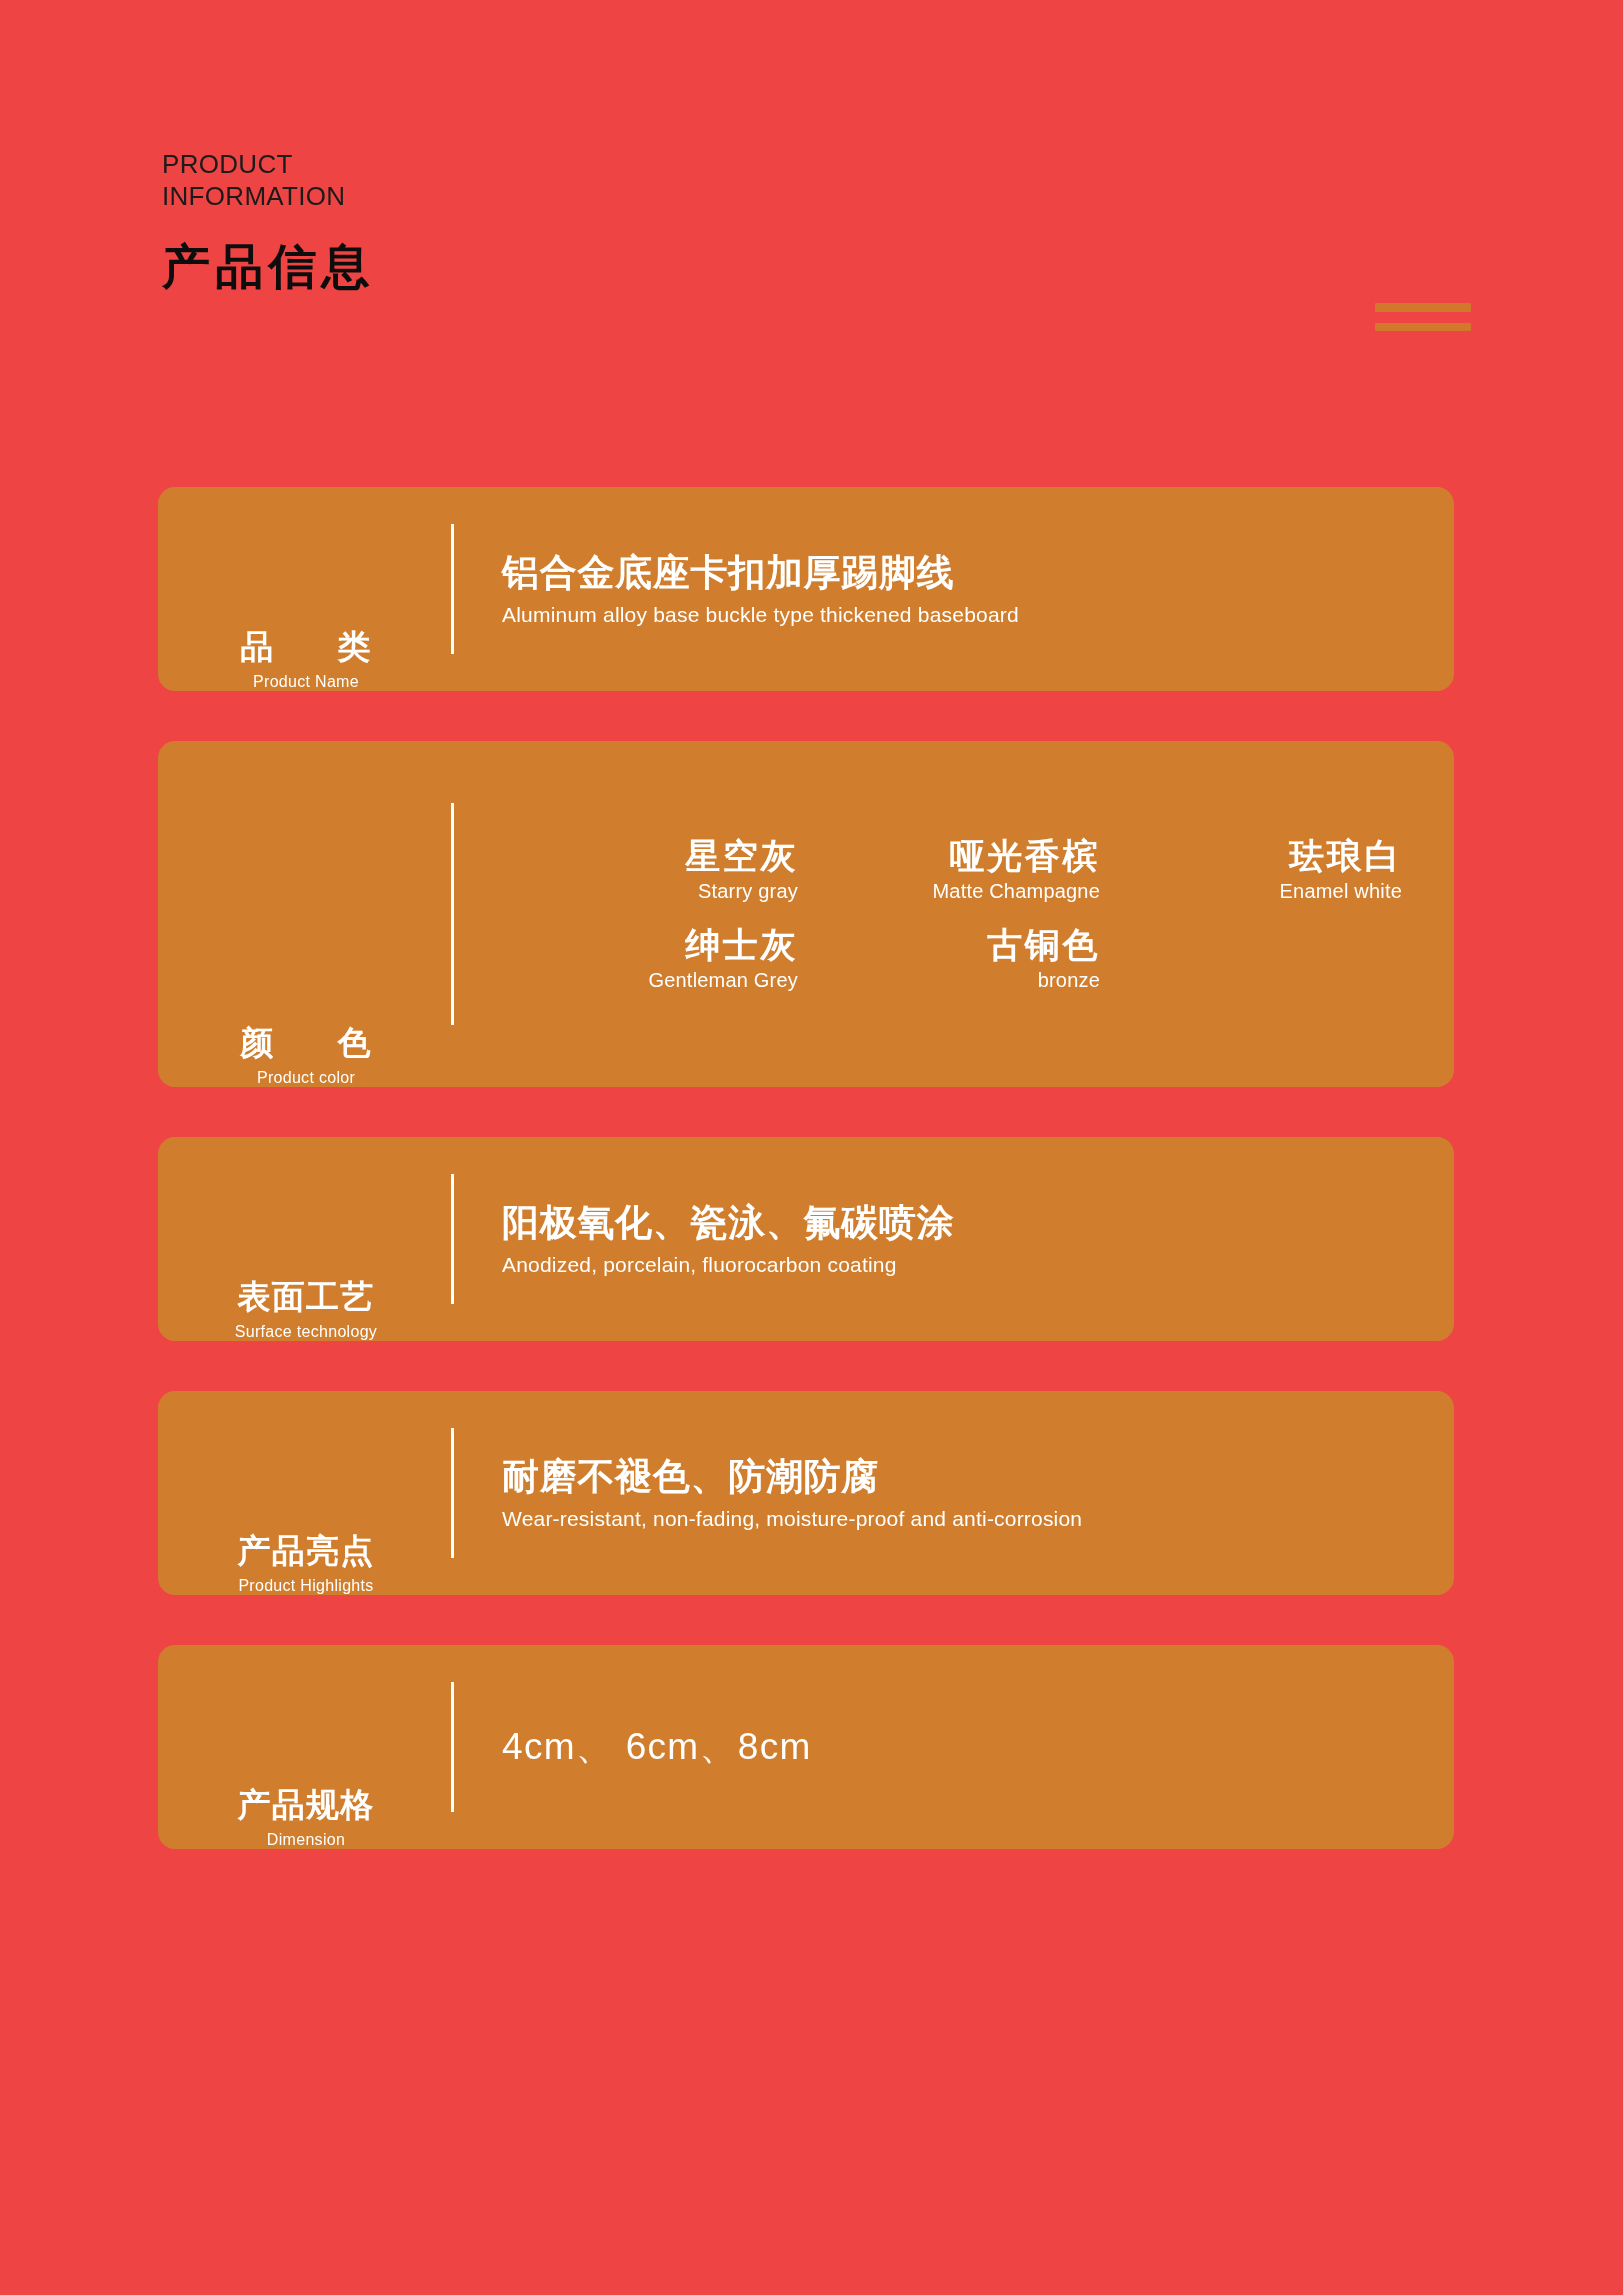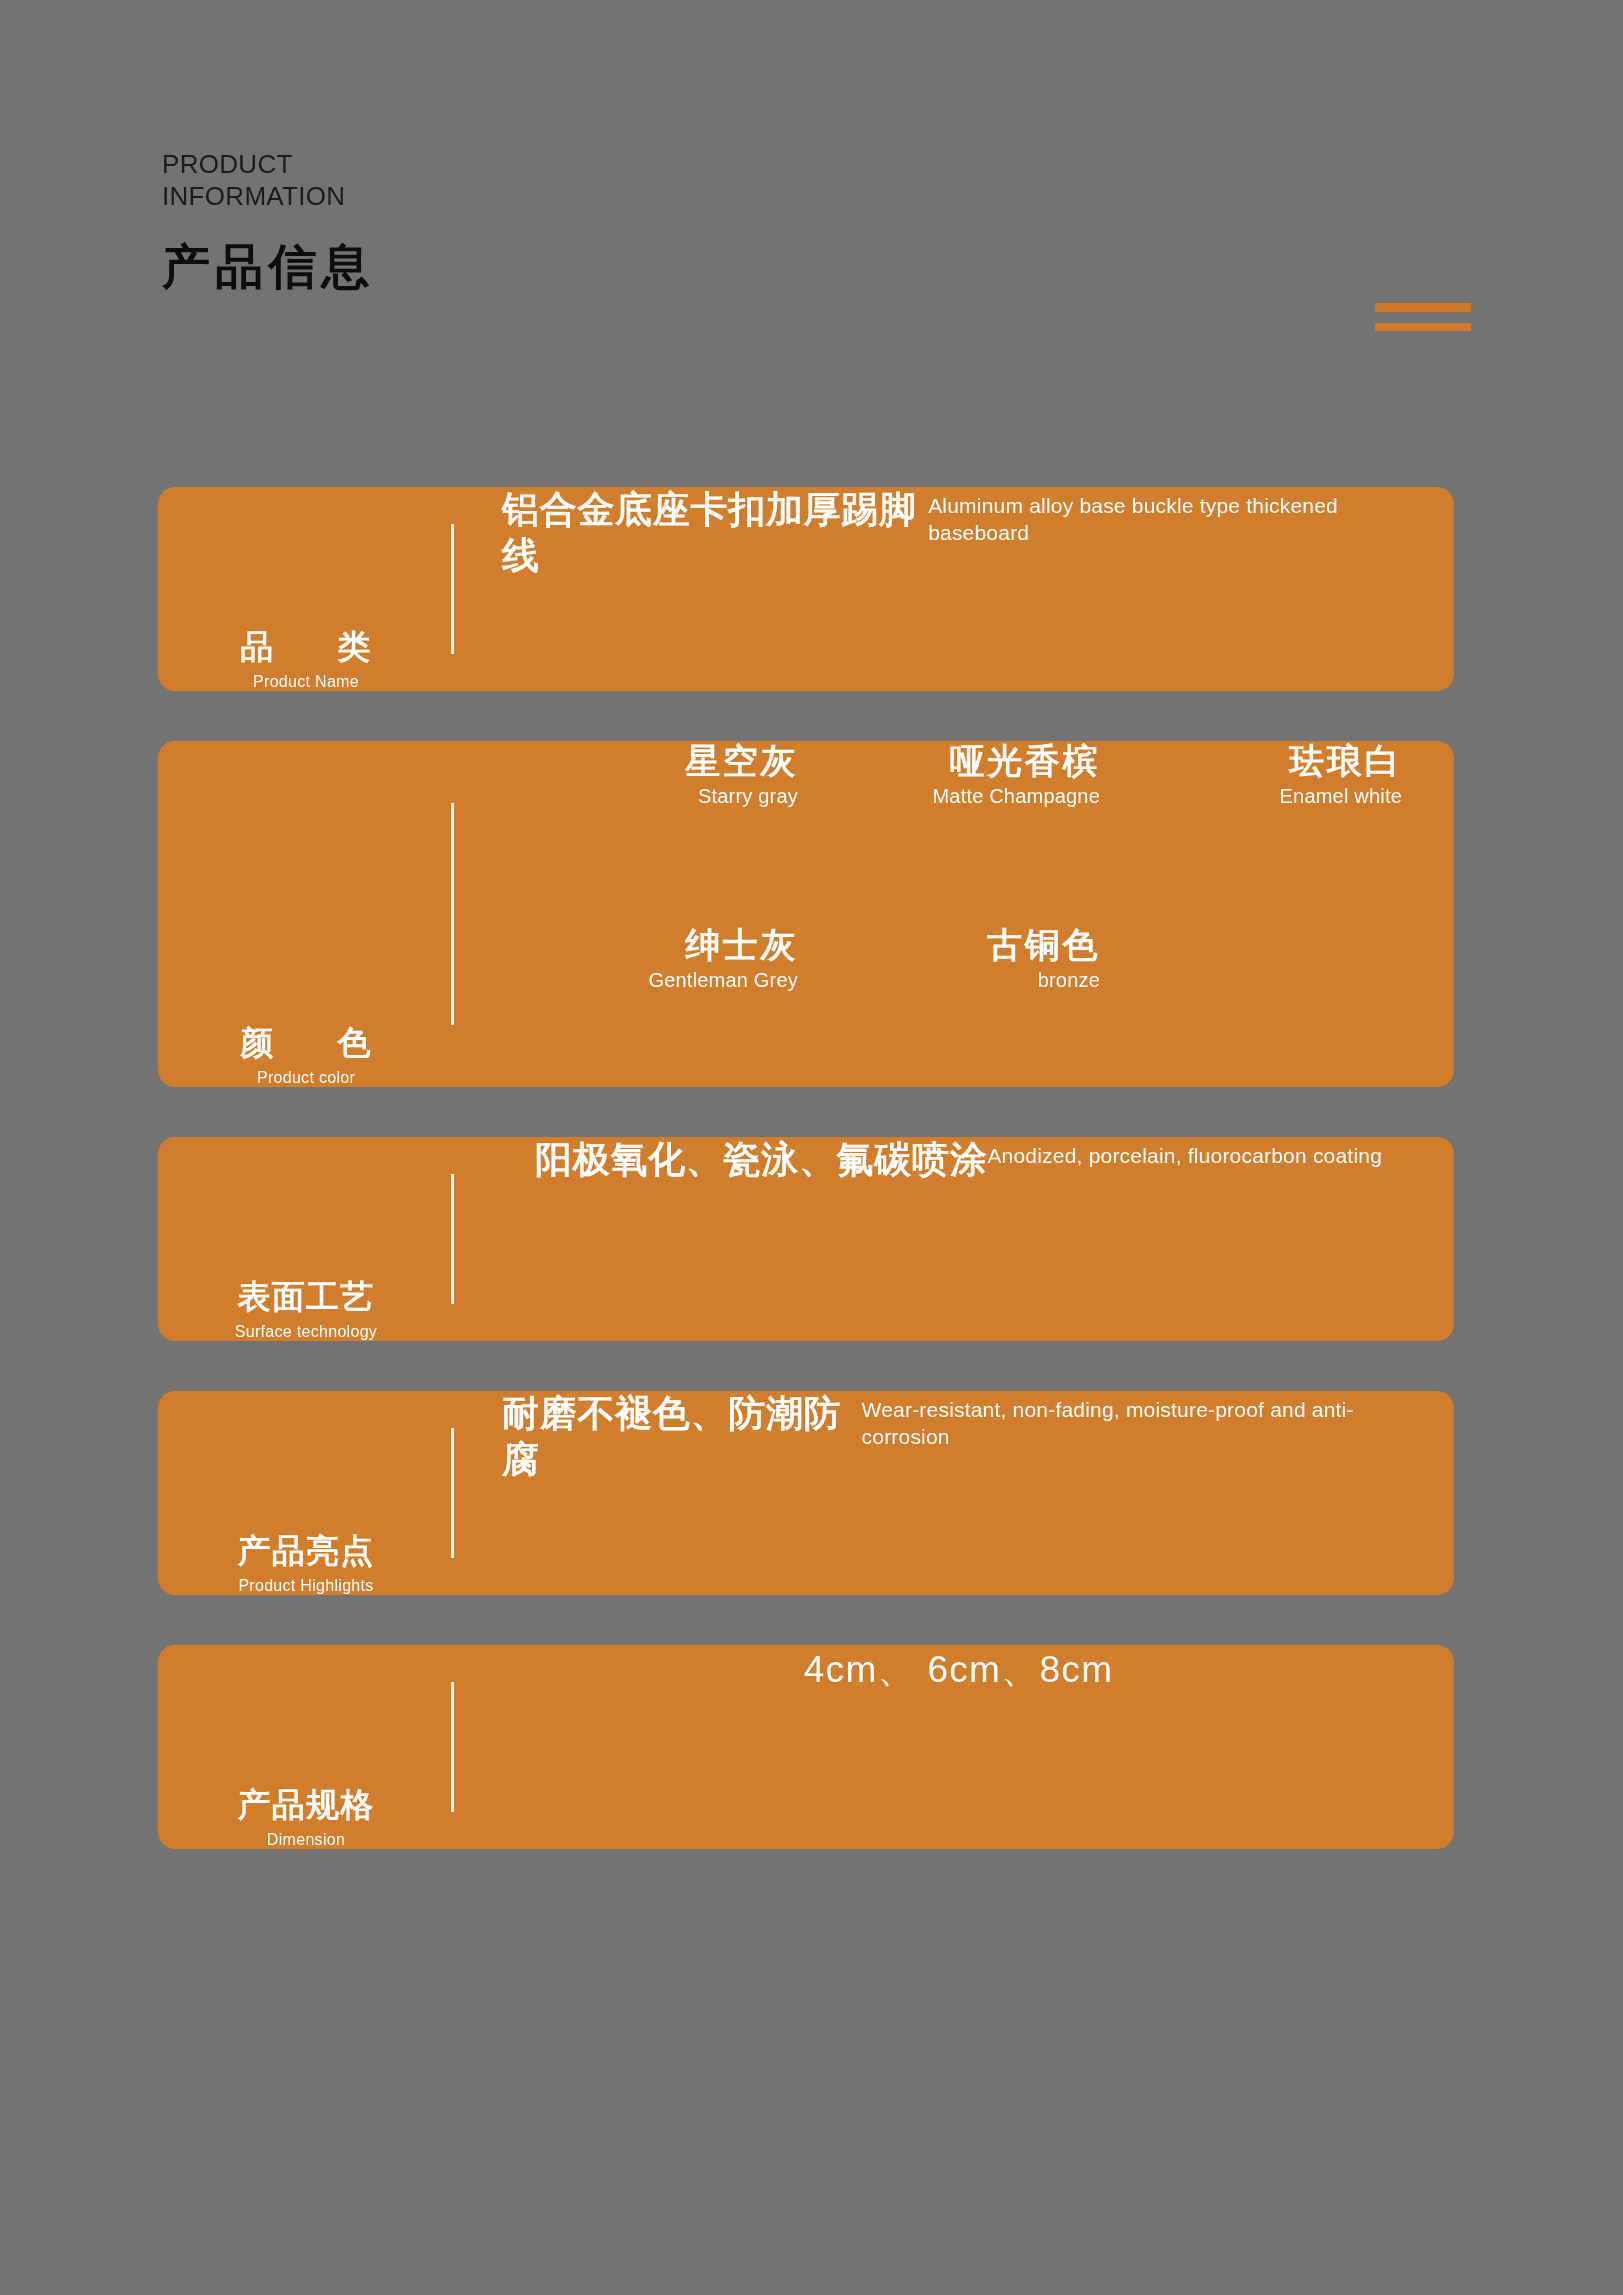--- a/index.html
+++ b/index.html
@@ -6,21 +6,21 @@
   html, body {
     width: 1623px;
     height: 2295px;
     background: #ffffff;
     font-family: "Liberation Sans", sans-serif;
   }
   .page {
     position: relative;
     width: 1623px;
     height: 2295px;
-    background: #737373;
+    background: #ef4444;
     overflow: hidden;
   }
 
   
   .header {
     position: absolute;
     left: 162px;
     top: 149px;
     width: 1309px;
   }
@@ -99,21 +99,21 @@
     margin-top: 6.5px;
     font-size: 16px;
     font-weight: 400;
     letter-spacing: 0.3px;
     text-align: center;
     white-space: nowrap;
   }
   .row-value {
     flex: 1 1 auto;
     display: flex;
-    flex-direction: row;
+    flex-direction: column;
     justify-content: center;
     padding: 0 39px 0 48px;
   }
   .value-cn {
     font-size: 37px;
     font-weight: 700;
     line-height: 1.25;
     letter-spacing: 0.7px;
   }
   .value-en {

